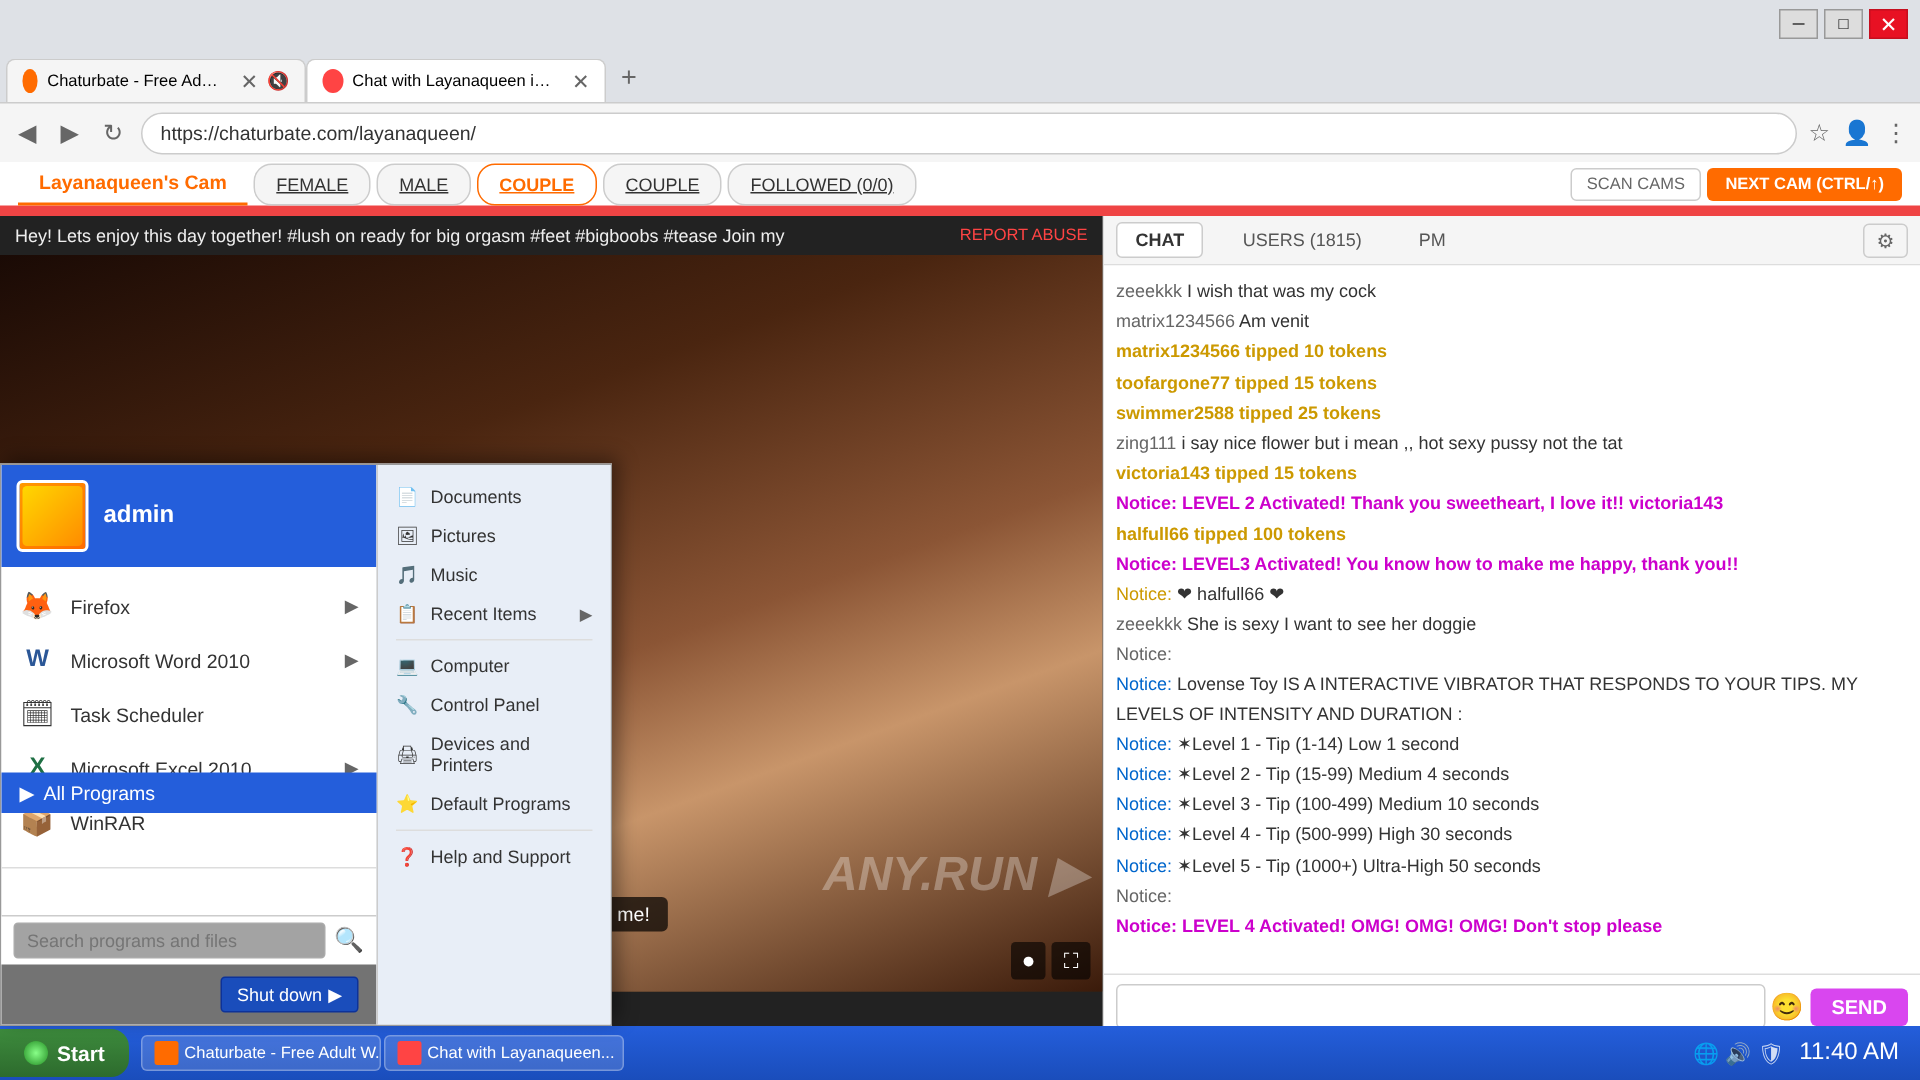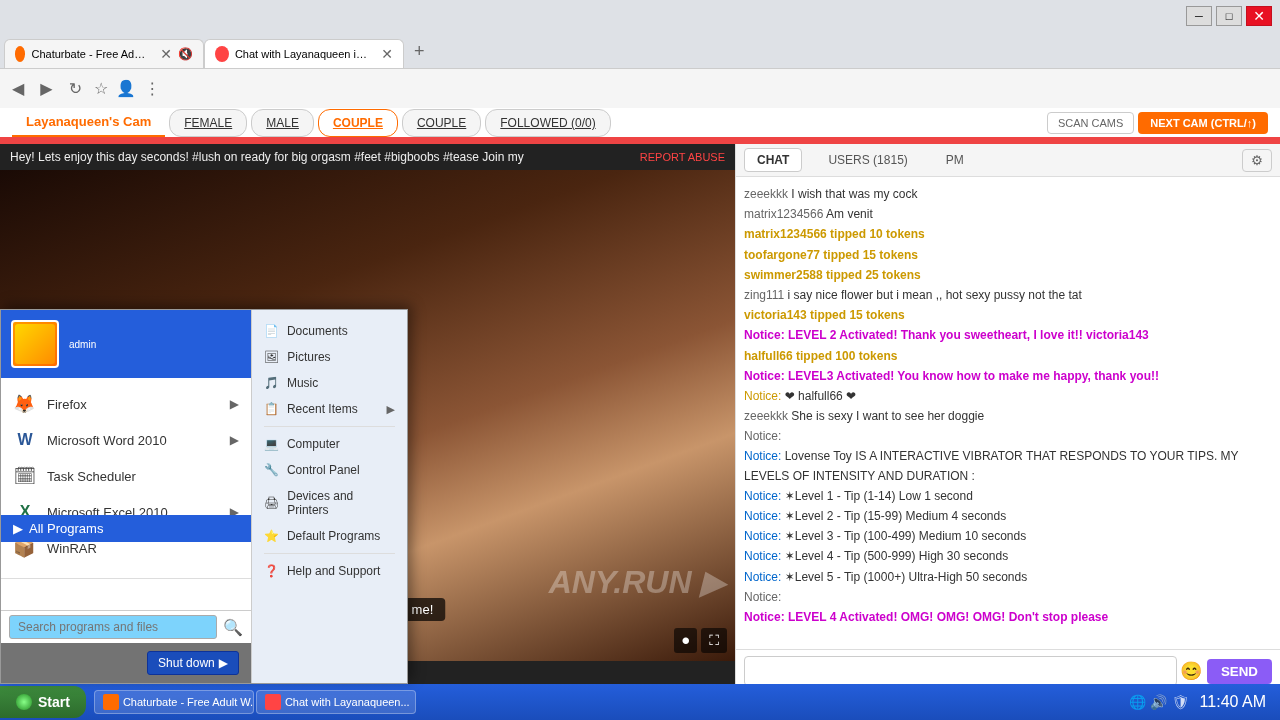--- a/index.html
+++ b/index.html
@@ -51,35 +51,35 @@
     .chat-area { width: 545px; background: #fff; display: flex; flex-direction: column; border-left: 1px solid #ddd; }
     .chat-tabs { display: flex; align-items: center; background: #f5f5f5; border-bottom: 1px solid #ddd; padding: 4px 8px; gap: 14px; }
     .chat-tab { padding: 4px 12px; border-radius: 4px; font-size: 12px; cursor: pointer; color: #555; }
     .chat-tab.active { background: #fff; border: 1px solid #ccc; font-weight: bold; color: #333; }
     .chat-settings { margin-left: auto; background: transparent; border: 1px solid #ccc; border-radius: 4px; padding: 3px 8px; cursor: pointer; color: #666; }
     .chat-messages { flex: 1; overflow-y: auto; padding: 8px; background: #fff; }
     .msg { font-size: 12px; line-height: 1.6; margin-bottom: 1px; }
     .chat-input-row { display: flex; align-items: center; padding: 6px 8px; border-top: 1px solid #ddd; gap: 4px; }
     .chat-input { flex: 1; height: 30px; border: 1px solid #ccc; border-radius: 4px; padding: 0 8px; font-size: 12px; }
     .emoji-btn { background: transparent; border: none; font-size: 18px; cursor: pointer; }
-    .send-btn { background: #8b5cf6; border: none; border-radius: 4px; padding: 5px 14px; color: #fff; font-weight: bold; cursor: pointer; }
+    .send-btn { background: #d946ef; border: none; border-radius: 4px; padding: 5px 14px; color: #fff; font-weight: bold; cursor: pointer; }
     .satisfied-bar { background: #1a1a1a; color: #aaa; padding: 4px 10px; font-size: 11px; display: flex; align-items: center; justify-content: flex-end; gap: 8px; }
     .join-fan-btn { background: #666; border: none; border-radius: 4px; padding: 4px 10px; color: #fff; font-size: 11px; cursor: pointer; }
     .follow-btn { background: #ff6b00; border: none; border-radius: 4px; padding: 4px 10px; color: #fff; font-size: 11px; cursor: pointer; font-weight: bold; }
 
     
     .watermark { position: absolute; bottom: 60px; right: 10px; opacity: 0.3; color: #fff; font-size: 32px; font-weight: bold; font-style: italic; pointer-events: none; }
 
     
     .start-menu-overlay { position: absolute; bottom: 36px; left: 0; width: 408px; background: #fff; border: 1px solid #999; box-shadow: 4px -4px 12px rgba(0,0,0,0.4); display: flex; z-index: 1000; }
     .start-menu-left { width: 250px; background: #fff; display: flex; flex-direction: column; }
     .start-menu-user { background: #245edb; padding: 10px; display: flex; align-items: center; gap: 10px; }
     .user-avatar { width: 48px; height: 48px; background: linear-gradient(135deg, #f90 0%, #ff6b00 100%); border-radius: 4px; border: 2px solid #fff; display: flex; align-items: center; justify-content: center; overflow: hidden; }
     .user-avatar-inner { width: 40px; height: 40px; background: linear-gradient(135deg, #ffd700, #ff8c00); border-radius: 3px; }
-    .user-name { color: #fff; font-size: 10px; font-weight: normal; text-align: right; }
+    .user-name { color: #fff; font-size: 16px; font-weight: bold; text-align: right; }
     .start-menu-items { padding: 8px 0; flex: 1; }
     .start-item { display: flex; align-items: center; padding: 6px 12px; gap: 10px; cursor: pointer; font-size: 13px; color: #333; }
     .start-item-icon { width: 24px; height: 24px; display: flex; align-items: center; justify-content: center; font-size: 18px; }
     .start-item-arrow { margin-left: auto; color: #666; font-size: 12px; }
     .start-menu-divider { height: 1px; background: #ddd; margin: 4px 0; }
     .start-menu-bottom { background: #737373; padding: 8px 12px; display: flex; align-items: center; justify-content: space-between; }
     .shutdown-btn { background: #1a4dbb; border: 1px solid #0d3299; border-radius: 3px; padding: 4px 10px; color: #fff; font-size: 12px; cursor: pointer; display: flex; align-items: center; gap: 4px; }
 
     
     .start-menu-right { width: 158px; background: #e8eef7; border-left: 1px solid #ccc; padding: 8px 0; }
@@ -89,21 +89,21 @@
     
     .taskbar { position: absolute; bottom: 0; left: 0; right: 0; height: 36px; background: linear-gradient(180deg, #245edb 0%, #1a4dbb 100%); display: flex; align-items: center; z-index: 999; }
     .start-button { background: linear-gradient(180deg, #3d8b3d 0%, #2d6b2d 100%); border: none; border-radius: 0 12px 12px 0; padding: 4px 16px; color: #fff; font-weight: bold; font-size: 14px; cursor: pointer; height: 32px; display: flex; align-items: center; gap: 6px; margin-right: 4px; }
     .start-orb { width: 16px; height: 16px; background: radial-gradient(circle, #88ff88, #228b22); border-radius: 50%; }
     .taskbar-items { display: flex; align-items: center; gap: 2px; padding: 0 4px; flex: 1; }
     .taskbar-item { background: rgba(255,255,255,0.15); border: 1px solid rgba(255,255,255,0.3); border-radius: 4px; padding: 3px 8px; color: #fff; font-size: 11px; cursor: pointer; display: flex; align-items: center; gap: 4px; max-width: 160px; overflow: hidden; white-space: nowrap; }
     .taskbar-item-icon { width: 16px; height: 16px; background: #ff6b00; border-radius: 2px; display: inline-block; flex-shrink: 0; }
     .taskbar-tray { display: flex; align-items: center; gap: 4px; padding: 0 8px; }
     .tray-icon { color: rgba(255,255,255,0.8); font-size: 14px; }
     .clock { color: #fff; font-size: 16px; text-align: center; padding: 2px 6px; }
-    .search-input { flex: 1; height: 24px; border: 1px solid #aaa; border-radius: 3px; padding: 0 8px; font-size: 12px; background: #7dd3fc; }
+    .search-input { flex: 1; height: 24px; border: 1px solid #aaa; border-radius: 3px; padding: 0 8px; font-size: 12px; background: #a3a3a3; }
     .all-programs-bar { position: absolute; bottom: calc(36px + 32px); left: 0; width: 250px; background: #245edb; color: #fff; font-size: 13px; padding: 6px 12px; cursor: pointer; display: flex; align-items: center; gap: 6px; z-index: 1001; }
   </style>
 </head>
 <body>
 
 <div style="position:relative; width:1280px; height:720px; overflow:hidden;">
 
   <div class="browser-chrome">
 
     <div class="title-bar">
@@ -126,20 +126,21 @@
         <span style="font-size:11px;max-width:140px;overflow:hidden;text-overflow:ellipsis;">Chat with Layanaqueen in a Li...</span>
         <span class="tab-close">✕</span>
       </div>
       <button class="tab-new">+</button>
     </div>
 
     <div class="address-bar-row">
       <button class="nav-btn">◀</button>
       <button class="nav-btn">▶</button>
       <button class="nav-btn">↻</button>
+      <input class="address-input" type="text" value="https://chaturbate.com/layanaqueen/" style="">
       <div class="browser-icons">
         <span>☆</span>
         <span>👤</span>
         <span>⋮</span>
       </div>
     </div>
   </div>
 
   <div class="browser-content">
 
@@ -151,21 +152,21 @@
       <div class="cam-tab">COUPLE</div>
       <div class="cam-tab">FOLLOWED (0/0)</div>
       <button class="scan-cams-btn">SCAN CAMS</button>
       <button class="next-cam-btn">NEXT CAM (CTRL/↑)</button>
     </div>
 
     <div class="main-area">
 
       <div class="video-area">
         <div class="bio-bar">
-          <span>Hey! Lets enjoy this day seconds! #lush on ready for big orgasm #feet #bigboobs #tease Join my</span>
+          <span>Hey! Lets enjoy this day together! #lush on ready for big orgasm #feet #bigboobs #tease Join my</span>
           <span class="report-abuse">REPORT ABUSE</span>
         </div>
         <div class="video-placeholder">
 
           <div style="position:absolute;inset:0;background:linear-gradient(160deg,#1a0a05 0%,#4a2510 30%,#8b5535 55%,#c8956a 70%,#3a1a0a 100%);"></div>
           <div class="video-overlay-text">
             <span>not forget to follow me!</span>
           </div>
           <div class="video-controls">
             <button class="vid-btn">⏺</button>

